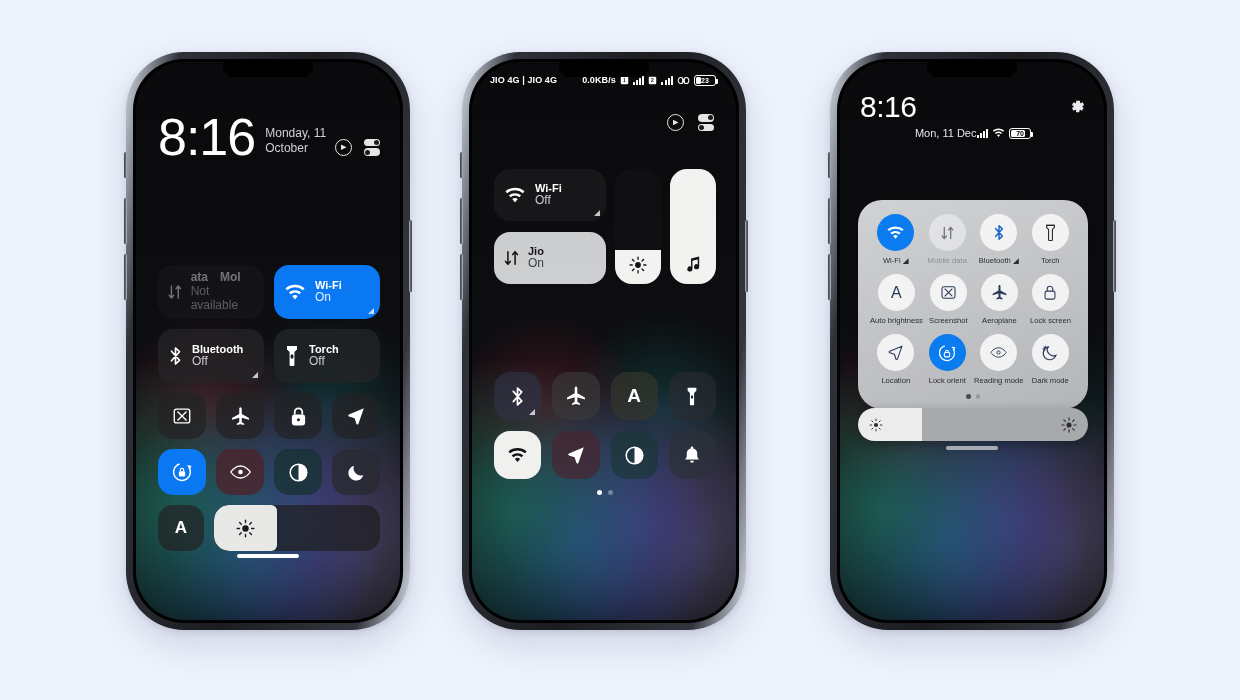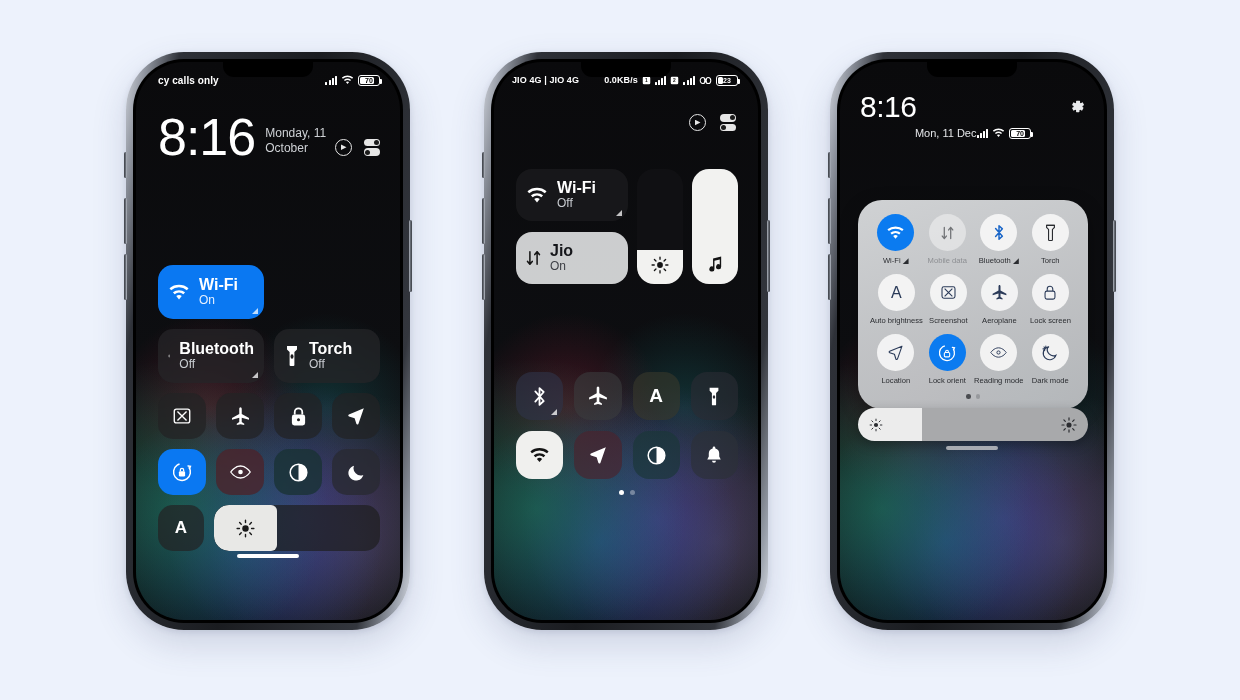--- a/index.html
+++ b/index.html
@@ -99,21 +99,21 @@
   .p1-grid{ position:absolute; left:22px; right:20px; top:203px; z-index:20; }
   .row2{ display:grid; grid-template-columns:1fr 1fr; gap:10px; margin-bottom:10px;}
   .big-tile{
     height:54px; border-radius:15px; background:rgba(38,38,40,.72);
     display:flex; align-items:center; padding:0 10px; gap:9px; position:relative; overflow:hidden;
     backdrop-filter: blur(8px);
   }
   .big-tile.blue{ background:#0a78f2; }
   .big-tile.dim{ opacity:.42; }
   .bt-txt{display:flex;flex-direction:column;line-height:1.15;}
-  .bt-title{color:#fff;font-size:16px;font-weight:bold;}
+  .bt-title{color:#fff;font-size:11px;font-weight:bold;}
   .bt-sub{color:#c9ccd1;font-size:12px;}
   .big-tile.blue .bt-sub{color:#e6f0ff;}
   .corner{position:absolute;right:6px;bottom:5px;width:0;height:0;border-style:solid;border-width:0 0 6px 6px;border-color:transparent transparent rgba(255,255,255,.75) transparent;}
   .bt-dual{display:flex;gap:12px;}
   .bt-dual span{color:#fff;font-size:12px;font-weight:bold;}
 
   .row4{ display:grid; grid-template-columns:repeat(4,1fr); gap:10px; margin-bottom:10px;}
   .sq-tile{
     height:46px;border-radius:15px;background:rgba(34,34,36,.7);
     display:flex;align-items:center;justify-content:center;backdrop-filter:blur(8px);
@@ -204,58 +204,50 @@
     <div class="sidebtn left" style="top:100px;height:26px;width:3px;"></div>
     <div class="sidebtn left" style="top:146px;height:46px;width:3px;"></div>
     <div class="sidebtn left" style="top:202px;height:46px;width:3px;"></div>
     <div class="sidebtn right" style="top:168px;height:72px;width:3px;"></div>
 
     <div class="phone-inner">
       <div class="screen">
         <div class="wall"></div>
         <div class="notch"></div>
 
-        <div class="statusbar">
-          <span>cy calls only</span>
-          <span class="sb-right">
-            <span class="sig">
-                <i></i>
-                <i></i>
-                <i></i>
-                <i></i>
-              </span>
-            <svg width="13" height="10" viewBox="0 0 24 18">
-              <path d="M12 16.5l3-3.6a4.7 4.7 0 0 0-6 0z" fill="#fff"></path>
-              <path d="M5.4 8.8a10.4 10.4 0 0 1 13.2 0l-1.8 2.2a7.6 7.6 0 0 0-9.6 0z" fill="#fff"></path>
-              <path d="M1.6 4.3a16.2 16.2 0 0 1 20.8 0l-1.8 2.2a13.4 13.4 0 0 0-17.2 0z" fill="#fff"></path>
-            </svg>
-            <span class="batt dark">
-              <span class="fill" style="width:70%"></span>
-              <span>70</span>
-            </span>
-          </span>
-        </div>
 
         <div class="p1-clock-row">
           <div class="p1-time">8:16</div>
           <div class="p1-date">
             <div>Monday, 11</div>
             <div>October</div>
           </div>
           <div class="p1-topicons">
             <span class="ic-focus"></span>
             <span class="ic-toggles">
               <span class="tg r"></span>
                 <span class="tg l"></span>
             </span>
           </div>
         </div>
 
         <div class="p1-grid">
           <div class="row2">
+            <div class="big-tile dim">
+              <svg width="15" height="18" viewBox="0 0 16 20">
+                <path d="M4 3v12M4 17l-2.6-3.2M4 17l2.6-3.2M12 17V5M12 3l-2.6 3.2M12 3l2.6 3.2" stroke="#fff" stroke-width="1.7" fill="none" stroke-linecap="round"></path>
+              </svg>
+              <div class="bt-txt">
+                <div class="bt-dual">
+                  <span>ata</span>
+                  <span>Mol</span>
+                </div>
+                <div class="bt-sub">Not available</div>
+              </div>
+            </div>
             <div class="big-tile blue">
               <svg width="22" height="17" viewBox="0 0 24 18">
                 <path d="M12 16.5l3-3.6a4.7 4.7 0 0 0-6 0z" fill="#fff"></path>
                 <path d="M5.4 8.8a10.4 10.4 0 0 1 13.2 0l-1.8 2.2a7.6 7.6 0 0 0-9.6 0z" fill="#fff"></path>
                 <path d="M1.6 4.3a16.2 16.2 0 0 1 20.8 0l-1.8 2.2a13.4 13.4 0 0 0-17.2 0z" fill="#fff"></path>
               </svg>
               <div class="bt-txt">
                 <div class="bt-title">Wi-Fi</div>
                 <div class="bt-sub">On</div>
               </div>
@@ -352,21 +344,21 @@
               </div>
             </div>
           </div>
         </div>
 
         <div class="home-ind" style="bottom:62px;"></div>
       </div>
     </div>
   </div>
 
-  <div class="phone" style="left:484px;top:52px;width:284px;height:578px;">
+  <div class="phone" style="left:462px;top:52px;width:284px;height:578px;">
     <div class="sidebtn left" style="top:100px;height:26px;width:3px;"></div>
     <div class="sidebtn left" style="top:146px;height:46px;width:3px;"></div>
     <div class="sidebtn left" style="top:202px;height:46px;width:3px;"></div>
     <div class="sidebtn right" style="top:168px;height:72px;width:3px;"></div>
 
     <div class="phone-inner">
       <div class="screen">
         <div class="wall"></div>
         <div class="notch"></div>
 

